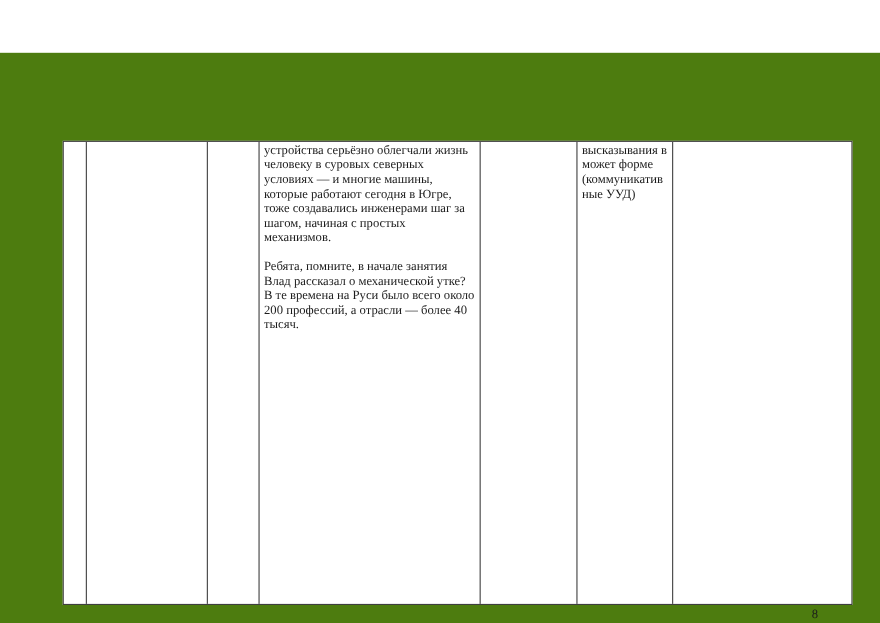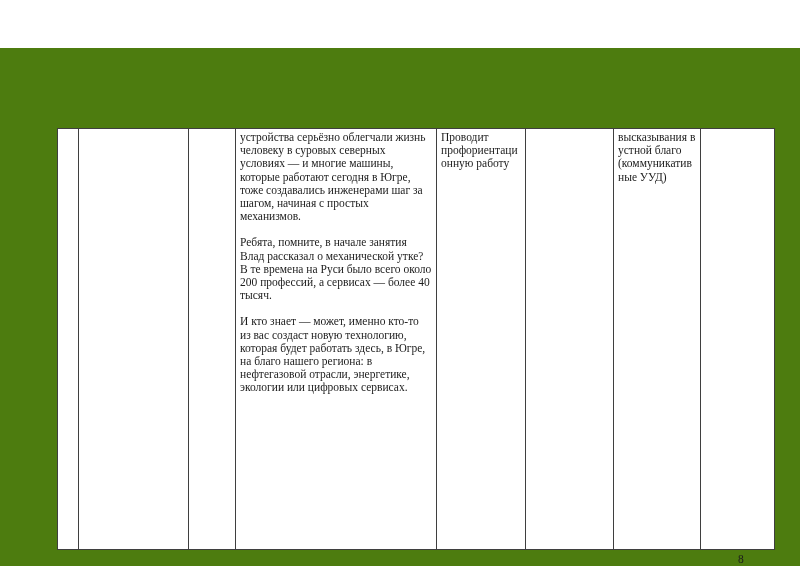--- a/index.html
+++ b/index.html
@@ -68,28 +68,24 @@
 <body>
 
 <div class="page">
 
   <div class="doc-table">
     <div class="cell c1"></div>
     <div class="cell c2"></div>
     <div class="cell c3"></div>
     <div class="cell c4">
         <p><span>устройства серьёзно облегчали жизнь человеку в суровых северных условиях — и многие машины, которые работают сегодня в Югре, тоже создавались инженерами шаг за шагом, начиная с простых механизмов.</span></p>
-        <p><span>Ребята, помните, в начале занятия Влад рассказал о механической утке? В те времена на Руси было всего около </span><span class="bold">200 профессий</span><span>, а сервисах — </span><span class="bold">более 40 тысяч</span><span>.</span></p>
-        <p><span>И кто знает — может, именно кто-то из вас создаст новую технологию, которая будет работать здесь, </span><span class="bold">в Югре</span><span>, на благо нашего региона: в нефтегазовой отрасли, энергетике, экологии или цифровых сервисах.</span></p>
+        <p><span>Ребята, помните, в начале занятия Влад рассказал о механической утке? В те времена на Руси было всего около </span><span class="bold">200 профессий</span><span>, а отрасли — </span><span class="bold">более 40 тысяч</span><span>.</span></p>
       </div>
-    <div class="cell c5">
-      <p>Проводит профориентационную работу</p>
-    </div>
     <div class="cell c6"></div>
     <div class="cell c7">
-      <p>высказывания в устной благо (коммуникативные УУД)</p>
+      <p>высказывания в может форме (коммуникативные УУД)</p>
     </div>
     <div class="cell c8"></div>
   </div>
 
   <div class="page-number">8</div>
 
 </div>
 
 </body></html>

